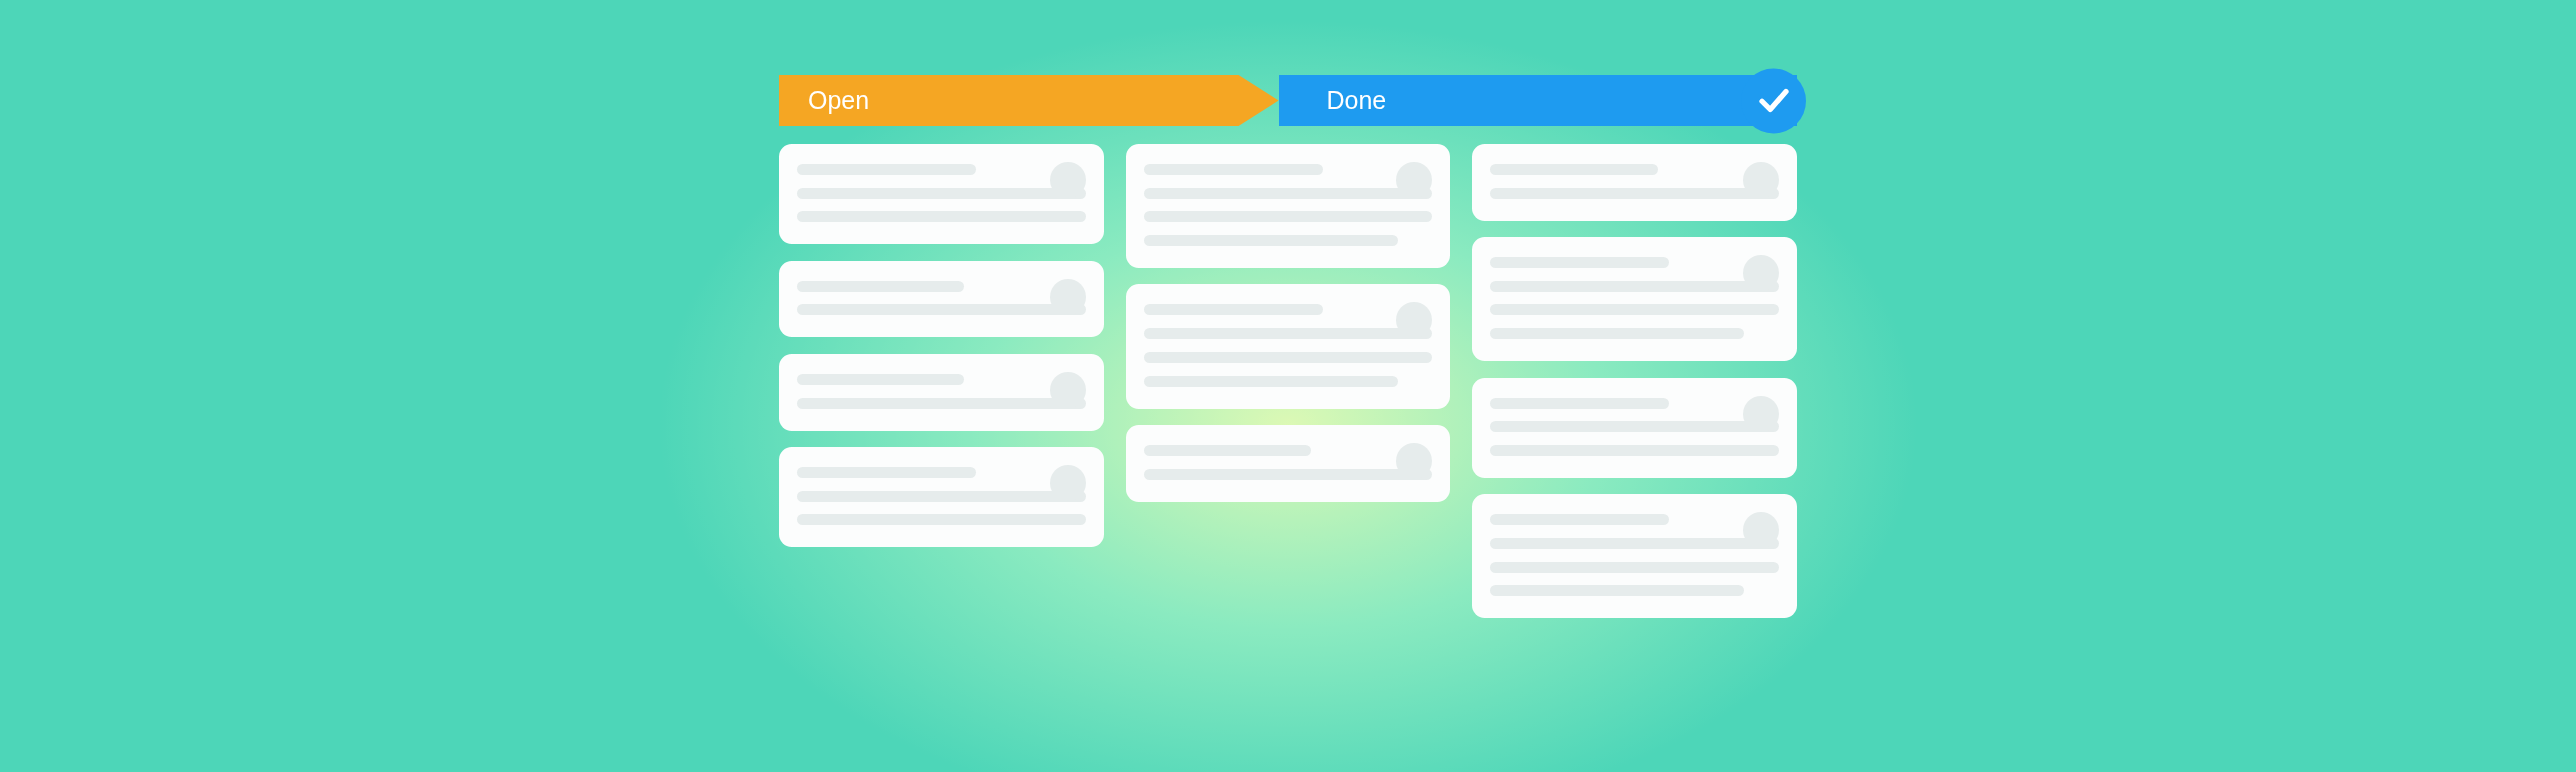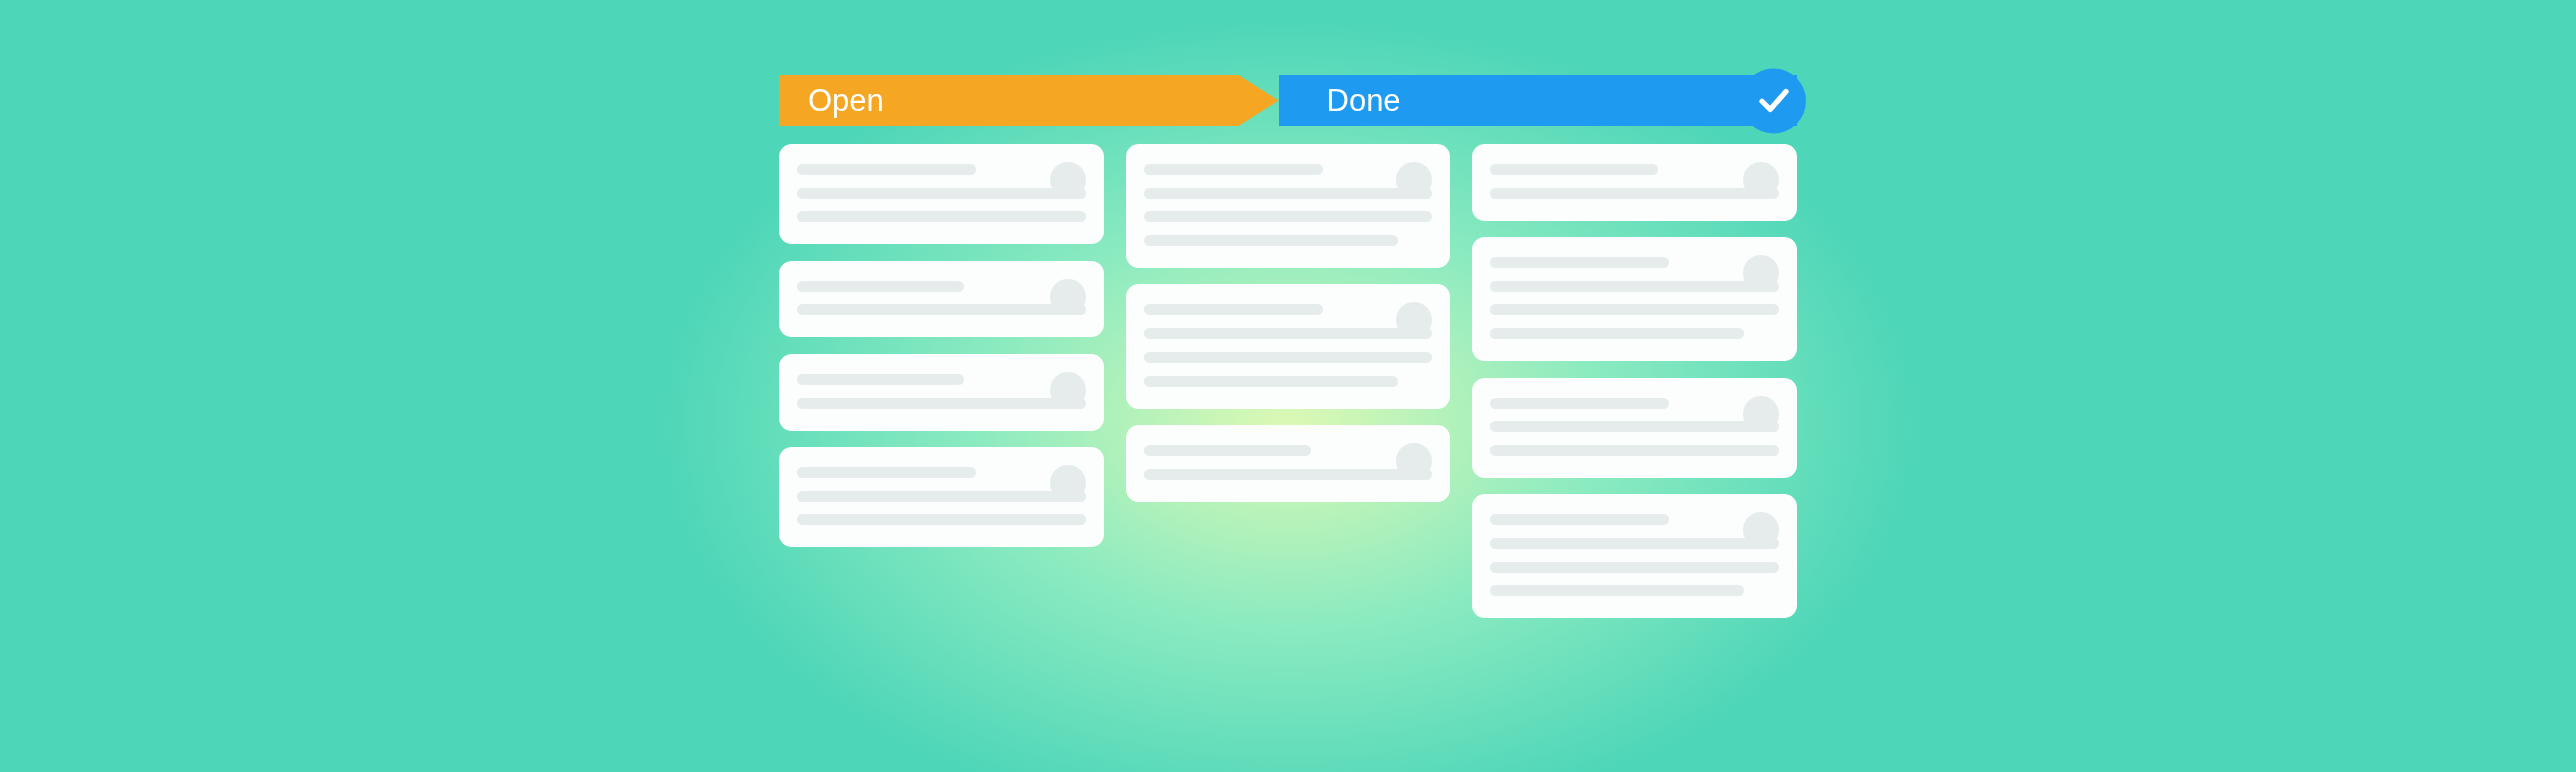--- a/index.html
+++ b/index.html
@@ -34,21 +34,21 @@
   margin-bottom: 18px;
   position: relative;
 }
 .header {
   flex: 1;
   height: 51px;
   display: flex;
   align-items: center;
   padding-left: 29px;
   color: #fff;
-  font-size: 31px;
+  font-size: 25px;
   font-weight: 300;
   position: relative;
 }
 .arrow-svg {
   position: absolute;
   top: 0;
   left: 0;
   width: 100%;
   height: 51px;
 }

